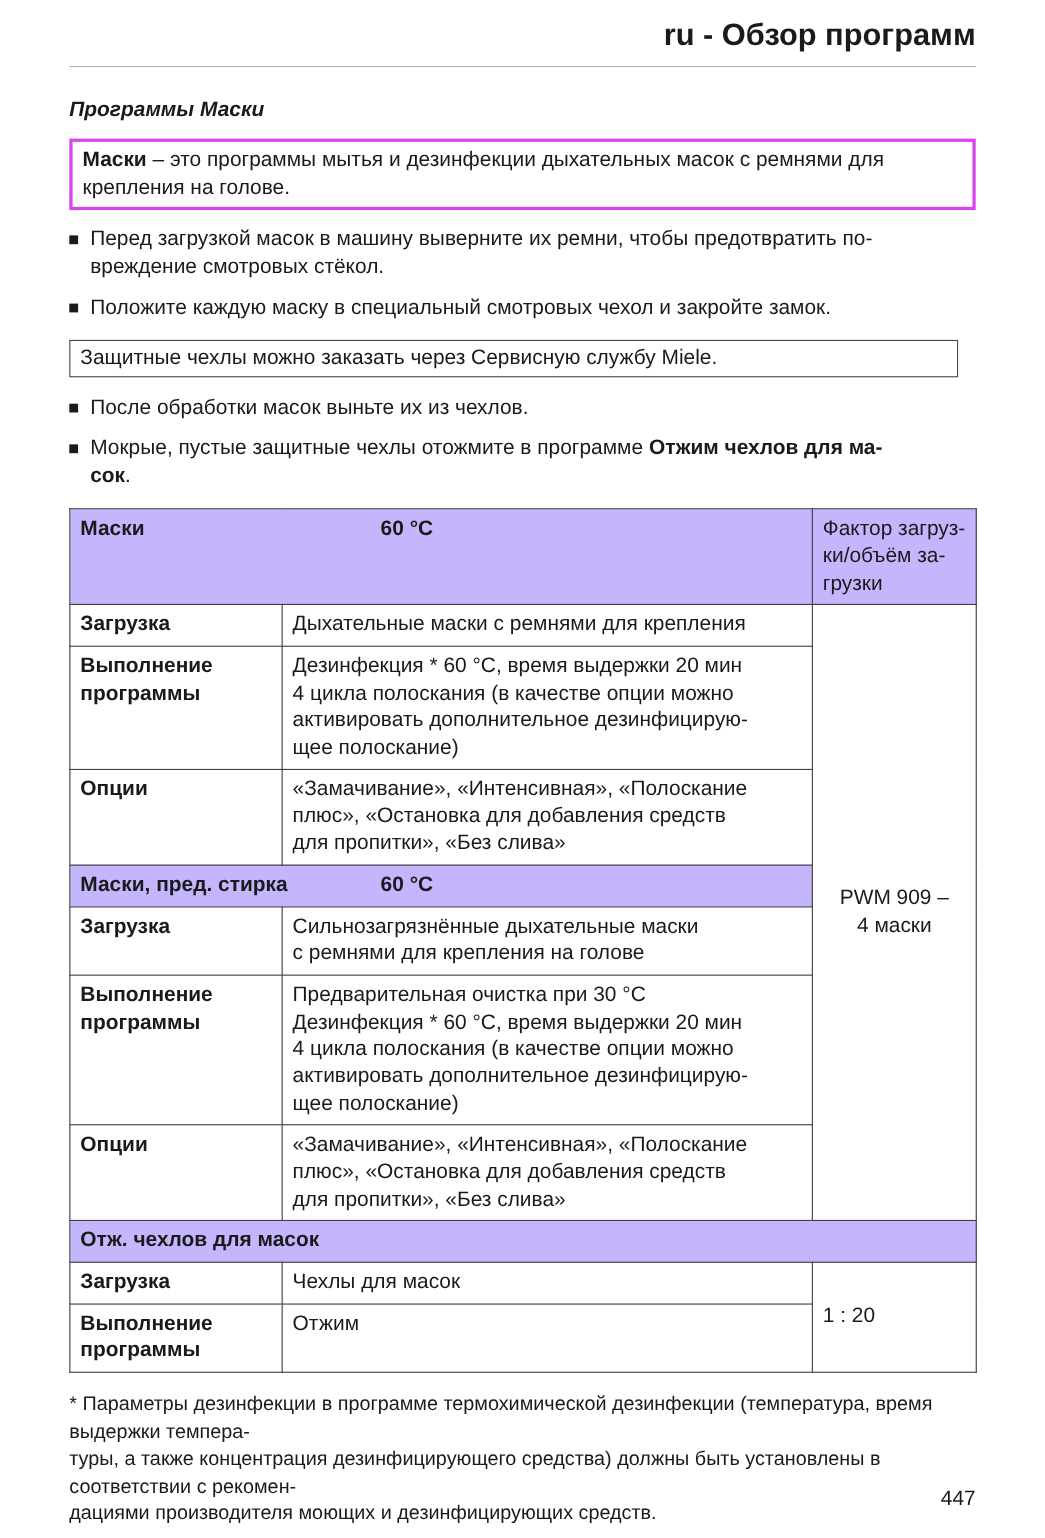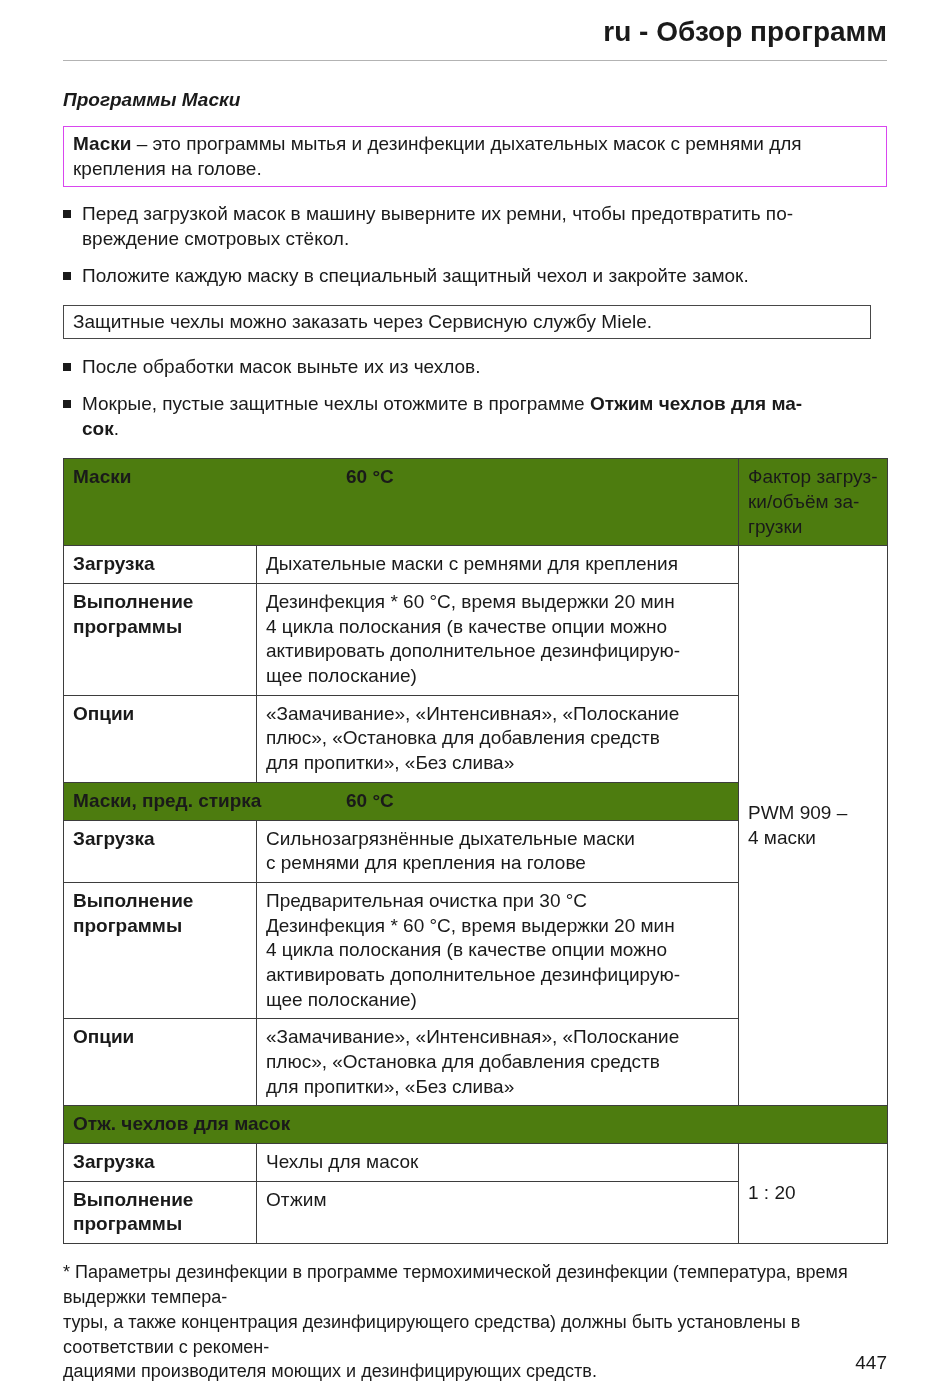--- a/index.html
+++ b/index.html
@@ -8,37 +8,37 @@
     width:950px; height:1398px; position:relative; overflow:hidden;
     font-family:"Liberation Sans", sans-serif;
     color:#1a1a1a; font-size:19px; line-height:1.3;
   }
   .page { padding:14px 63px 0 63px; }
   .doc-header {
     text-align:right; font-size:28px; font-weight:bold;
     padding-bottom:10px; border-bottom:1px solid #b3b3b3;
   }
   .section-title { font-weight:bold; margin-top:27px;font-style:italic; }
-  .box { border:1px solid #d946ef; padding:5px 9px; margin-top:13px; }
+  .box { border:3px solid #d946ef; padding:5px 9px; margin-top:13px; }
   .pre { white-space:pre-line; }
   .bold { font-weight:bold; }
   .bullets { margin-top:15px; }
   .bullet { display:flex; margin-bottom:12px; }
   .bullet-marker { flex:0 0 8px; width:8px; height:8px; background:#1a1a1a; margin-top:8px; margin-right:11px; }
   .bullet-text { flex:1; }
   .info-box { border:1px solid #474747; padding:4px 9px; margin:16px 16px 16px 0; }
   .prog-table { border-collapse:collapse; width:824px; margin-top:17px; table-layout:fixed; }
   .prog-table td { border:1px solid #3d3d3d; padding:6px 9px; vertical-align:top; }
-  tr.gray td { background:#4d7c0f; }
+  tr.gray td { background:#c4b5fd; }
   td.lbl { font-weight:bold; }
   .hdr-cell { font-weight:bold; }
   .hdr-name { display:inline-block; width:273px; }
   .hdr-factor { font-weight:normal; }
   .subhdr2 { font-weight:bold; }
-  td.capacity { vertical-align:middle;border-radius:14px; }
+  td.capacity { text-align:center; vertical-align:middle;border-radius:14px; }
   td.ratio { text-align:left; vertical-align:middle; }
   .footnote { font-size:18px; line-height:1.38; margin-top:16px; }
   .page-number { position:absolute; right:63px; bottom:22px; font-size:19px; }
 </style>
 </head>
 <body>
 
 <div class="page">
 
   <div class="doc-header">ru - Обзор программ</div>
@@ -49,21 +49,21 @@
 крепления на голове.</span></div>
 
   <div class="bullets">
     <div class="bullet">
       <span class="bullet-marker"></span>
       <span class="bullet-text pre">Перед загрузкой масок в машину выверните их ремни, чтобы предотвратить по-
 вреждение смотровых стёкол.</span>
     </div>
     <div class="bullet">
       <span class="bullet-marker"></span>
-      <span class="bullet-text pre">Положите каждую маску в специальный защитный чехол и закройте замок.</span>
+      <span class="bullet-text pre">Положите каждую маску в специальный смотровых чехол и закройте замок.</span>
     </div>
   </div>
 
   <div class="info-box">Защитные чехлы можно заказать через Сервисную службу Miele.</div>
 
   <div class="bullets">
     <div class="bullet">
       <span class="bullet-marker"></span>
       <span class="bullet-text pre">После обработки масок выньте их из чехлов.</span>
     </div>

